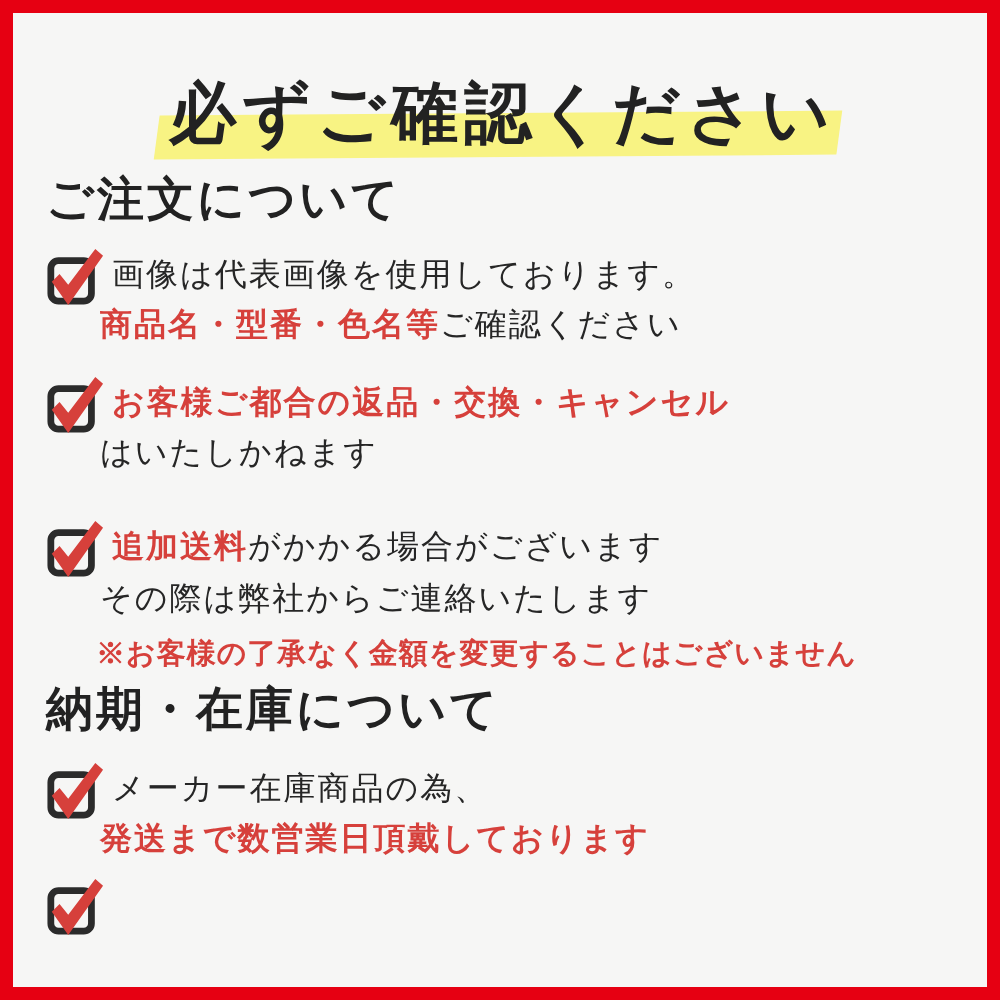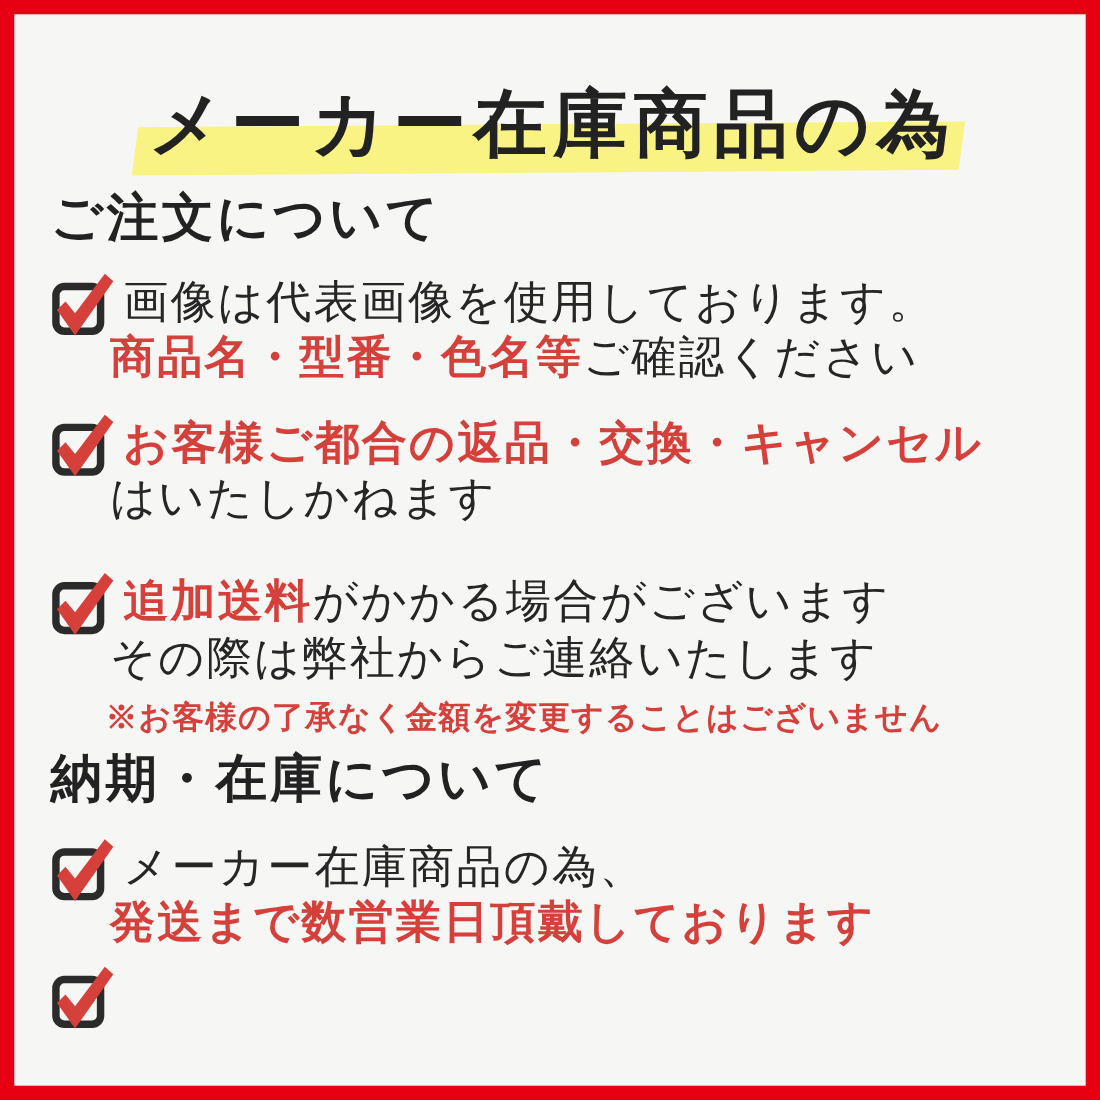--- a/index.html
+++ b/index.html
@@ -36,40 +36,40 @@
   .item{display:flex;align-items:flex-start;gap:8px;}
   .i1{margin-top:14px;}
   .i2{margin-top:28px;}
   .i3{margin-top:44px;}
   .i4{margin-top:18px;}
   .i5{margin-top:16px;}
   .cb{flex:0 0 58px;height:62px;margin-top:-4px;display:block;}
   .cb svg{display:block;width:58px;height:62px;}
   .lines{min-width:0;}
   .line{
-    margin:0;font-size:41px;letter-spacing:2px;line-height:50px;
+    margin:0;font-size:32px;letter-spacing:2px;line-height:50px;
     white-space:nowrap;color:#262626;
   }
   .line + .line{margin-left:-12px;}
   .line.tall{line-height:54px;}
   .seg{color:#262626;font-weight:400;}
   .seg.em{color:#d6403b;font-weight:700;}
   .note{
     margin:8px 0 0 -16px;font-size:29px;letter-spacing:1px;line-height:40px;
     color:#d6403b;font-weight:700;white-space:nowrap;text-align:right;
   }
 </style>
 </head>
 <body>
 
 <div class="frame">
 
   <h1 class="title">
     <span class="hl"></span>
-    <span class="title-text">メーカー在庫商品の為</span>
+    <span class="title-text">必ずご確認ください</span>
   </h1>
 
   <section>
     <h2 class="sec sec-order">ご注文について</h2>
 
     <div class="item i1">
       <span class="cb">
         <svg viewBox="0 0 60 64" xmlns="http://www.w3.org/2000/svg">
           <rect x="5" y="16" width="42" height="42" rx="8" fill="none" stroke="#2b2b2b" stroke-width="7"></rect>
           <path d="M6 38 L14 30 L23 41 L51 4 L59 11 L23 62 Z" fill="#d6403b"></path>

